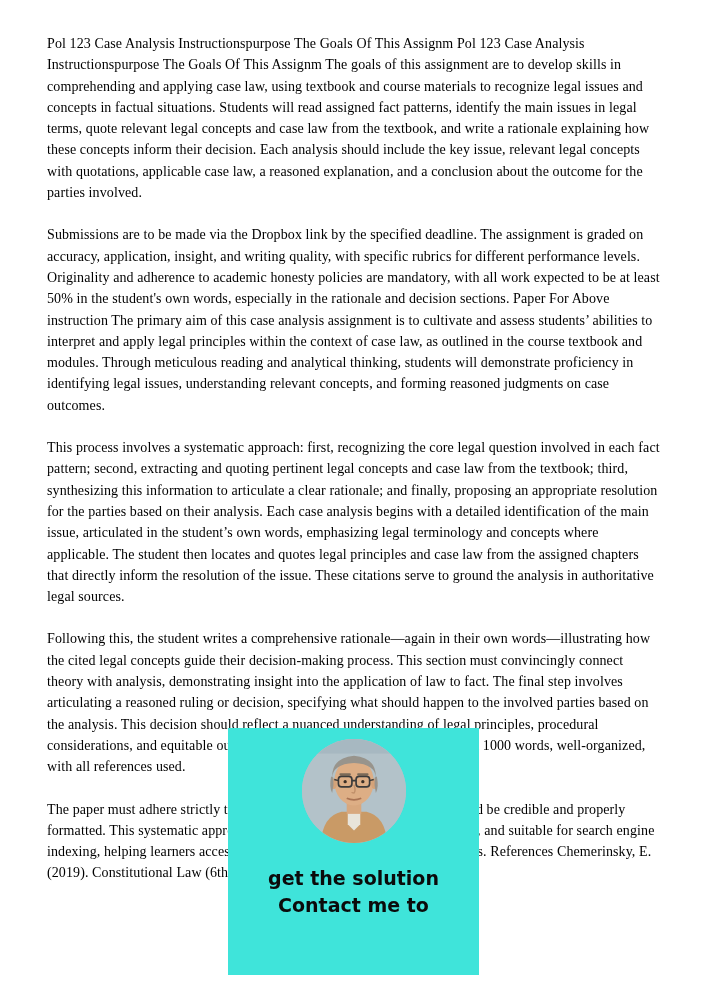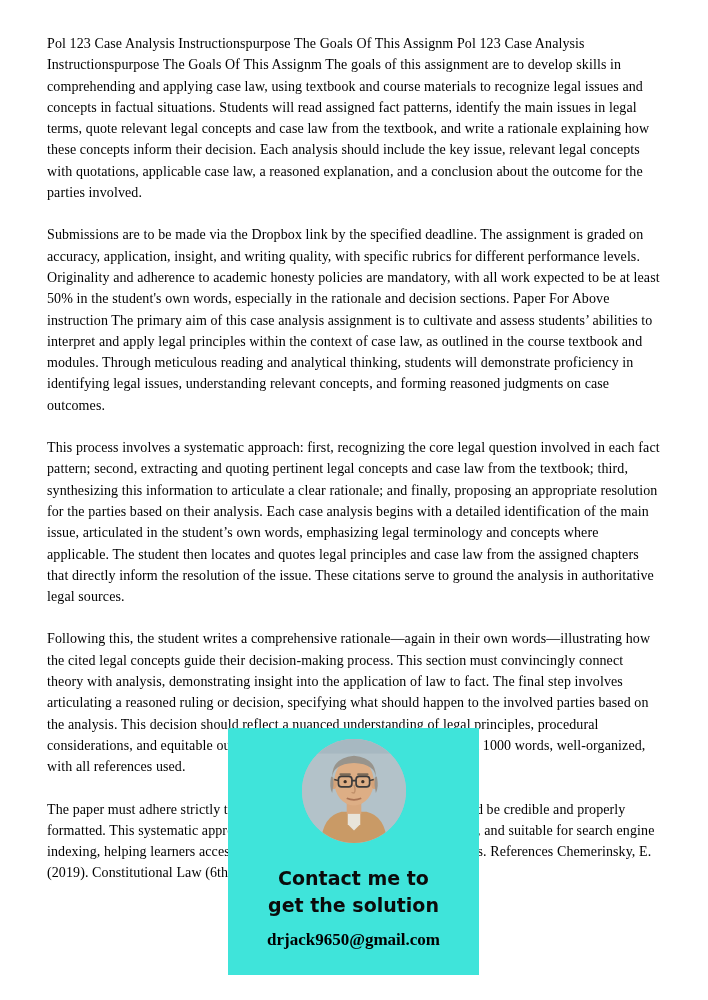--- a/index.html
+++ b/index.html
@@ -116,17 +116,16 @@
       <line x1="65" y1="40" x2="69" y2="39" stroke="#3a3a3a" stroke-width="1.4"></line>
 
       <circle cx="41.5" cy="41" r="1.6" fill="#3b2f26"></circle>
       <circle cx="58.5" cy="41" r="1.6" fill="#3b2f26"></circle>
 
       <path d="M50 44 Q52 50 50 52 Q48 52 48 51" fill="none" stroke="#c0906a" stroke-width="1.4"></path>
       <path d="M43 57 Q50 60 57 57" fill="none" stroke="#a97353" stroke-width="1.6"></path>
     </svg>
   </div>
   <div class="contact-text">
+    <div>get the solution</div>
     <div>Contact me to</div>
-    <div>get the solution</div>
   </div>
-  <div class="contact-email">drjack9650@gmail.com</div>
 </div>
 
 </body></html>

